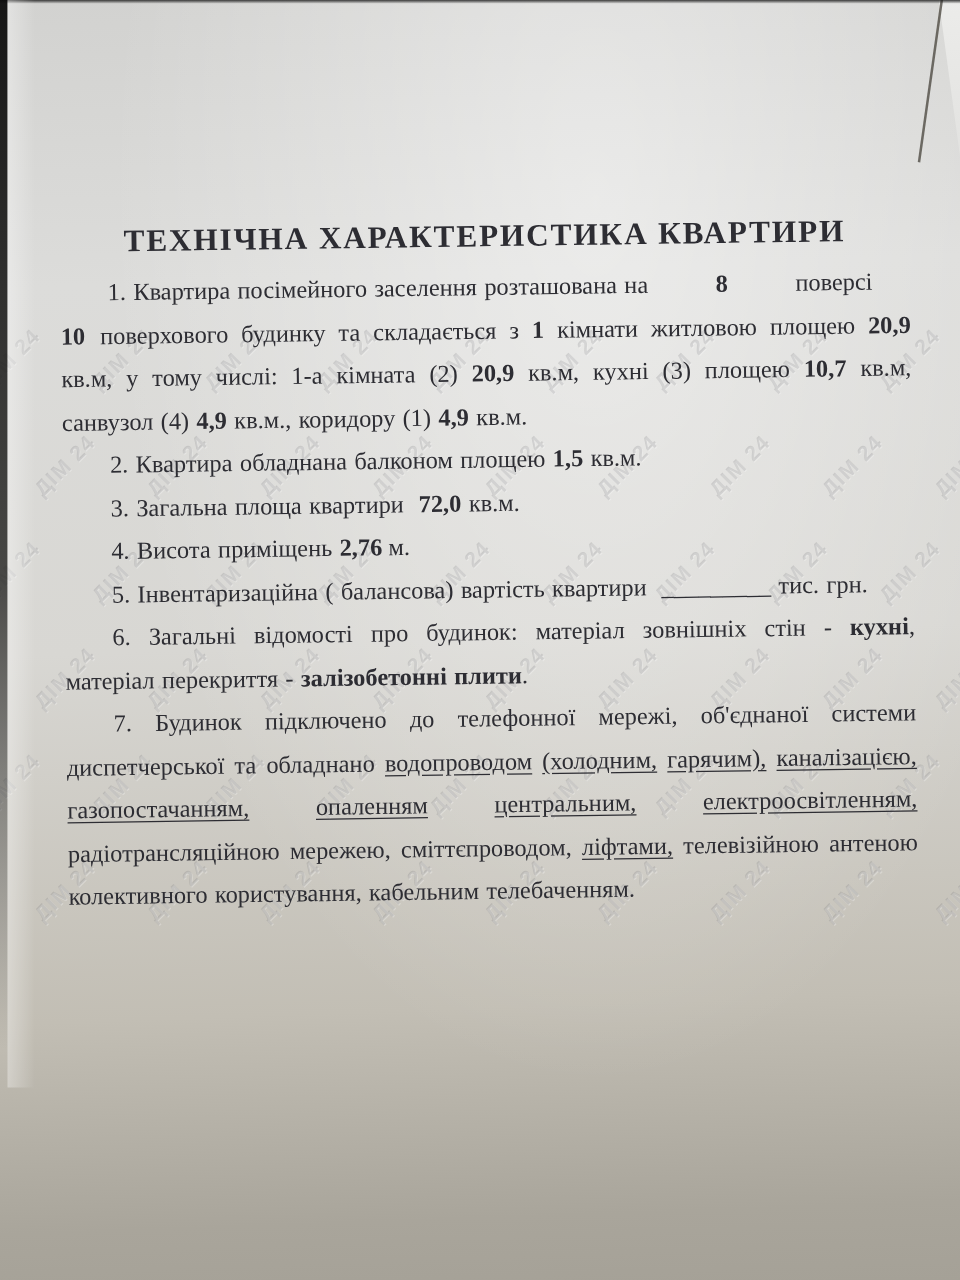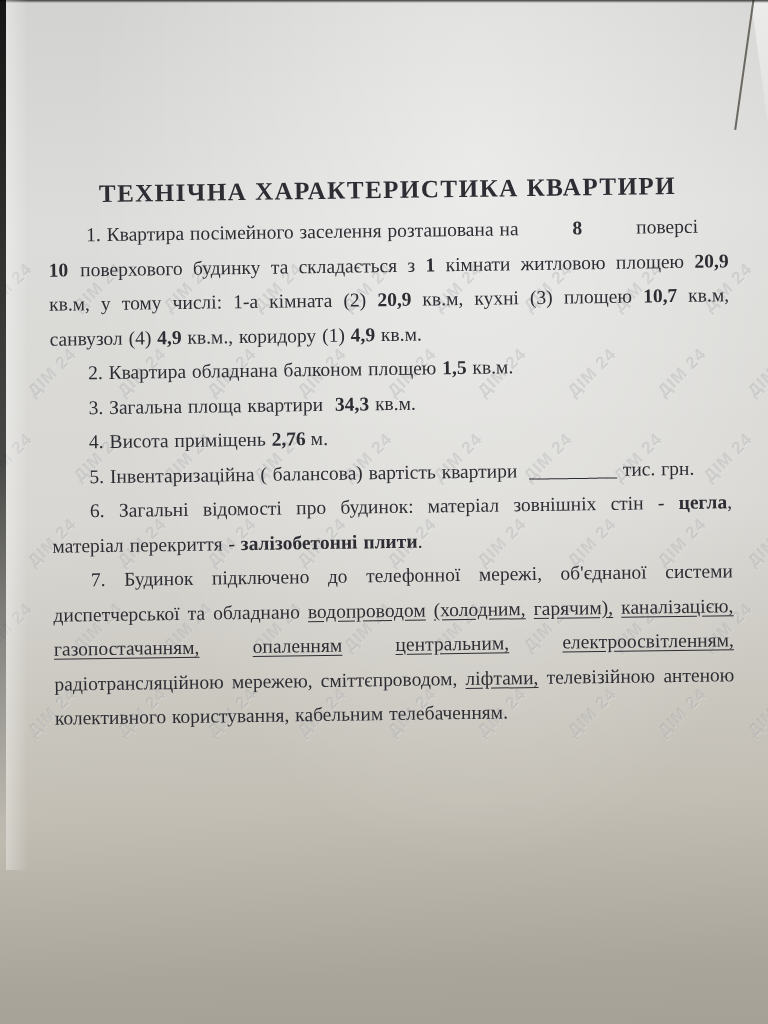--- a/index.html
+++ b/index.html
@@ -130,23 +130,23 @@
       <span class="wm" style="color: rgba(108, 108, 116, 0.2); left: 472px; top: 703px;">ДІМ 24</span>
       <span class="wm" style="color: rgba(108, 108, 116, 0.2); left: 562px; top: 703px;">ДІМ 24</span>
       <span class="wm" style="color: rgba(108, 108, 116, 0.2); left: 652px; top: 703px;">ДІМ 24</span>
       <span class="wm" style="color: rgba(108, 108, 116, 0.2); left: 742px; top: 703px;">ДІМ 24</span>
     </div>
 
   <div class="content">
     <h1 class="doc-title">ТЕХНІЧНА ХАРАКТЕРИСТИКА КВАРТИРИ</h1>
     <p class="para"><span>1. Квартира посімейного заселення розташована на</span><span class="seg-gap" style="width: 54px;"></span><span class="seg-b">8</span><span class="seg-gap" style="width: 54px;"></span><span>поверсі</span><br><span class="seg-b">10</span><span class="seg-gap" style="width: 12px;"></span><span>поверхового будинку та складається з </span><span class="seg-b">1</span><span> кімнати житловою площею </span><span class="seg-b">20,9</span><span> кв.м, у тому числі: 1-а кімната (2) </span><span class="seg-b">20,9</span><span> кв.м, кухні (3) площею </span><span class="seg-b">10,7</span><span> кв.м, санвузол (4) </span><span class="seg-b">4,9</span><span> кв.м., коридору (1) </span><span class="seg-b">4,9</span><span> кв.м.</span></p>
     <p class="para"><span>2. Квартира обладнана балконом площею </span><span class="seg-b">1,5</span><span> кв.м.</span></p>
-    <p class="para"><span>3. Загальна площа квартири </span><span class="seg-gap" style="width: 6px;"></span><span class="seg-b">34,3</span><span class="seg-gap" style="width: 6px;"></span><span>кв.м.</span></p>
+    <p class="para"><span>3. Загальна площа квартири </span><span class="seg-gap" style="width: 6px;"></span><span class="seg-b">72,0</span><span class="seg-gap" style="width: 6px;"></span><span>кв.м.</span></p>
     <p class="para"><span>4. Висота приміщень </span><span class="seg-b">2,76</span><span class="seg-gap" style="width: 5px;"></span><span>м.</span></p>
     <p class="para"><span>5. Інвентаризаційна ( балансова) вартість квартири </span><span class="seg-gap" style="width: 6px;"></span><span>_________</span><span> тис. грн.</span></p>
-    <p class="para"><span>6. Загальні відомості про будинок: матеріал зовнішніх стін - </span><span class="seg-b">цегла</span><span>, матеріал перекриття - </span><span class="seg-b">залізобетонні плити</span><span>.</span></p>
+    <p class="para"><span>6. Загальні відомості про будинок: матеріал зовнішніх стін - </span><span class="seg-b">кухні</span><span>, матеріал перекриття - </span><span class="seg-b">залізобетонні плити</span><span>.</span></p>
     <p class="para"><span>7. Будинок підключено до телефонної мережі, об'єднаної системи диспетчерської та обладнано </span><span class="seg-u">водопроводом</span><span> </span><span class="seg-u">(холодним,</span><span> </span><span class="seg-u">гарячим),</span><span> </span><span class="seg-u">каналізацією,</span><span> </span><span class="seg-u">газопостачанням,</span><span> </span><span class="seg-u">опаленням</span><span> </span><span class="seg-u">центральним,</span><span> </span><span class="seg-u">електроосвітленням,</span><span> радіотрансляційною мережею, сміттєпроводом, </span><span class="seg-u">ліфтами,</span><span> телевізійною антеною колективного користування, кабельним телебаченням.</span></p>
   </div>
 
   <div class="edge-top"></div>
   <div class="edge-left"></div>
   <div class="edge-left-sheen"></div>
 </div>
 
 </body></html>

